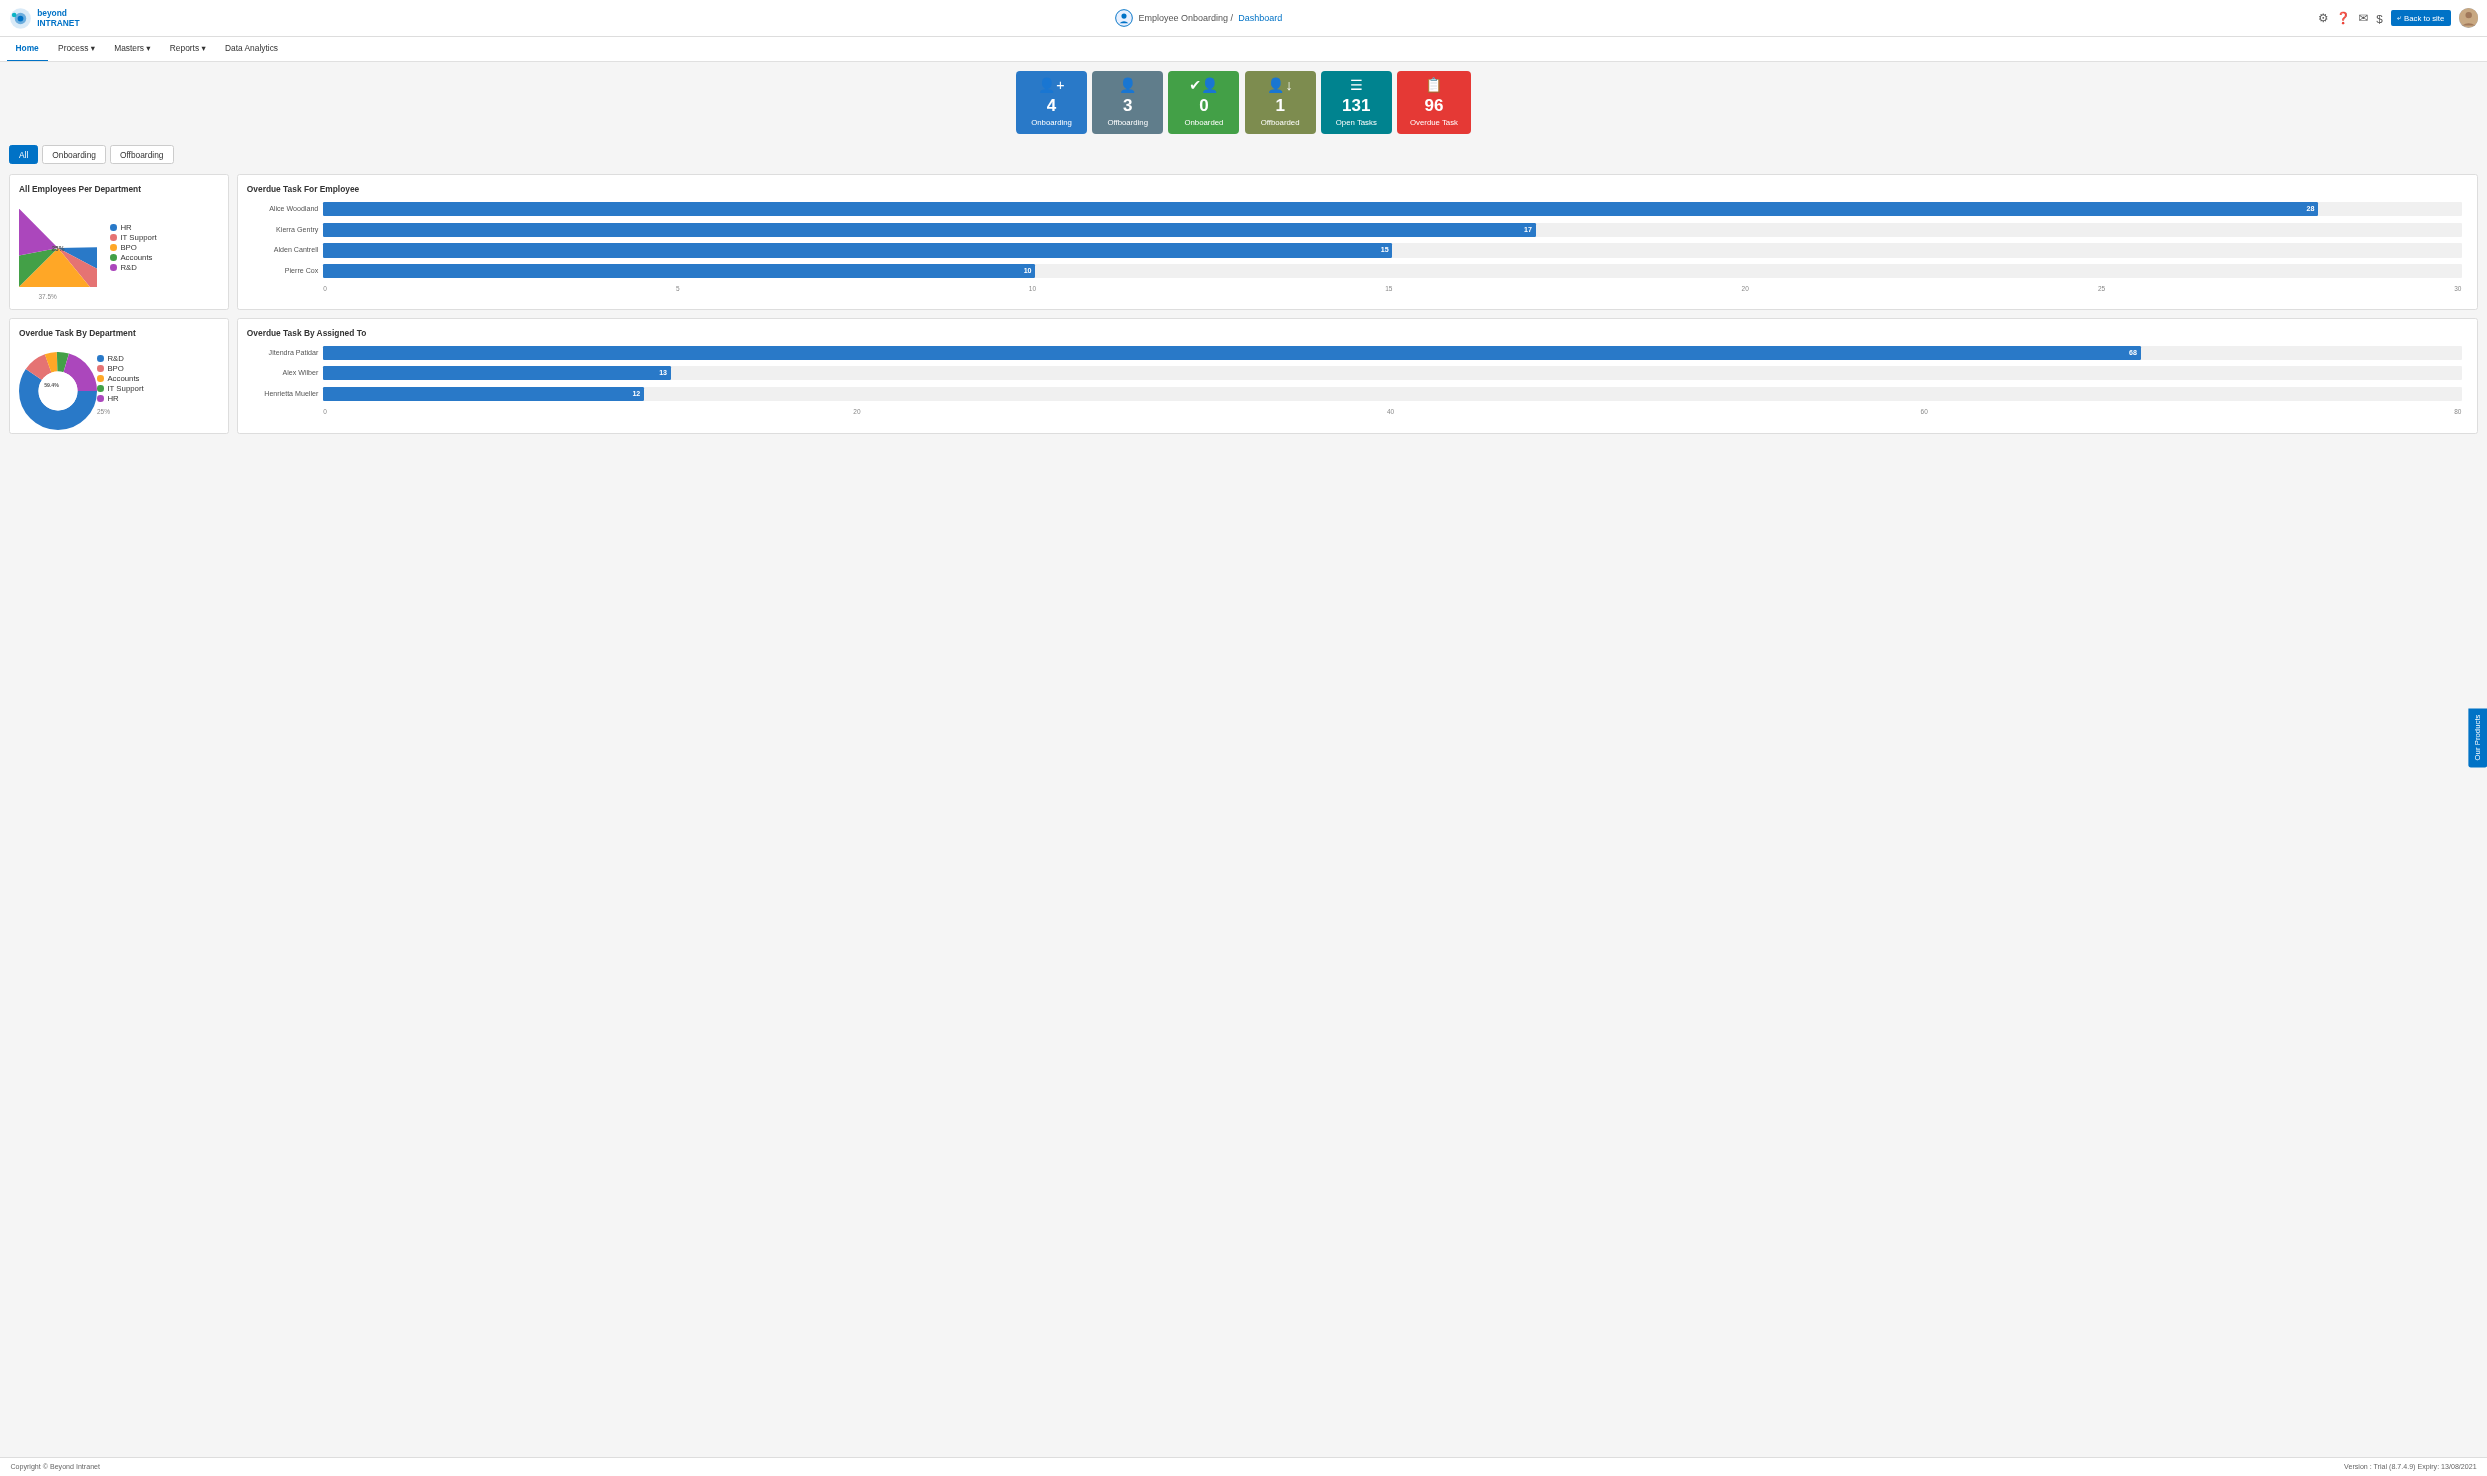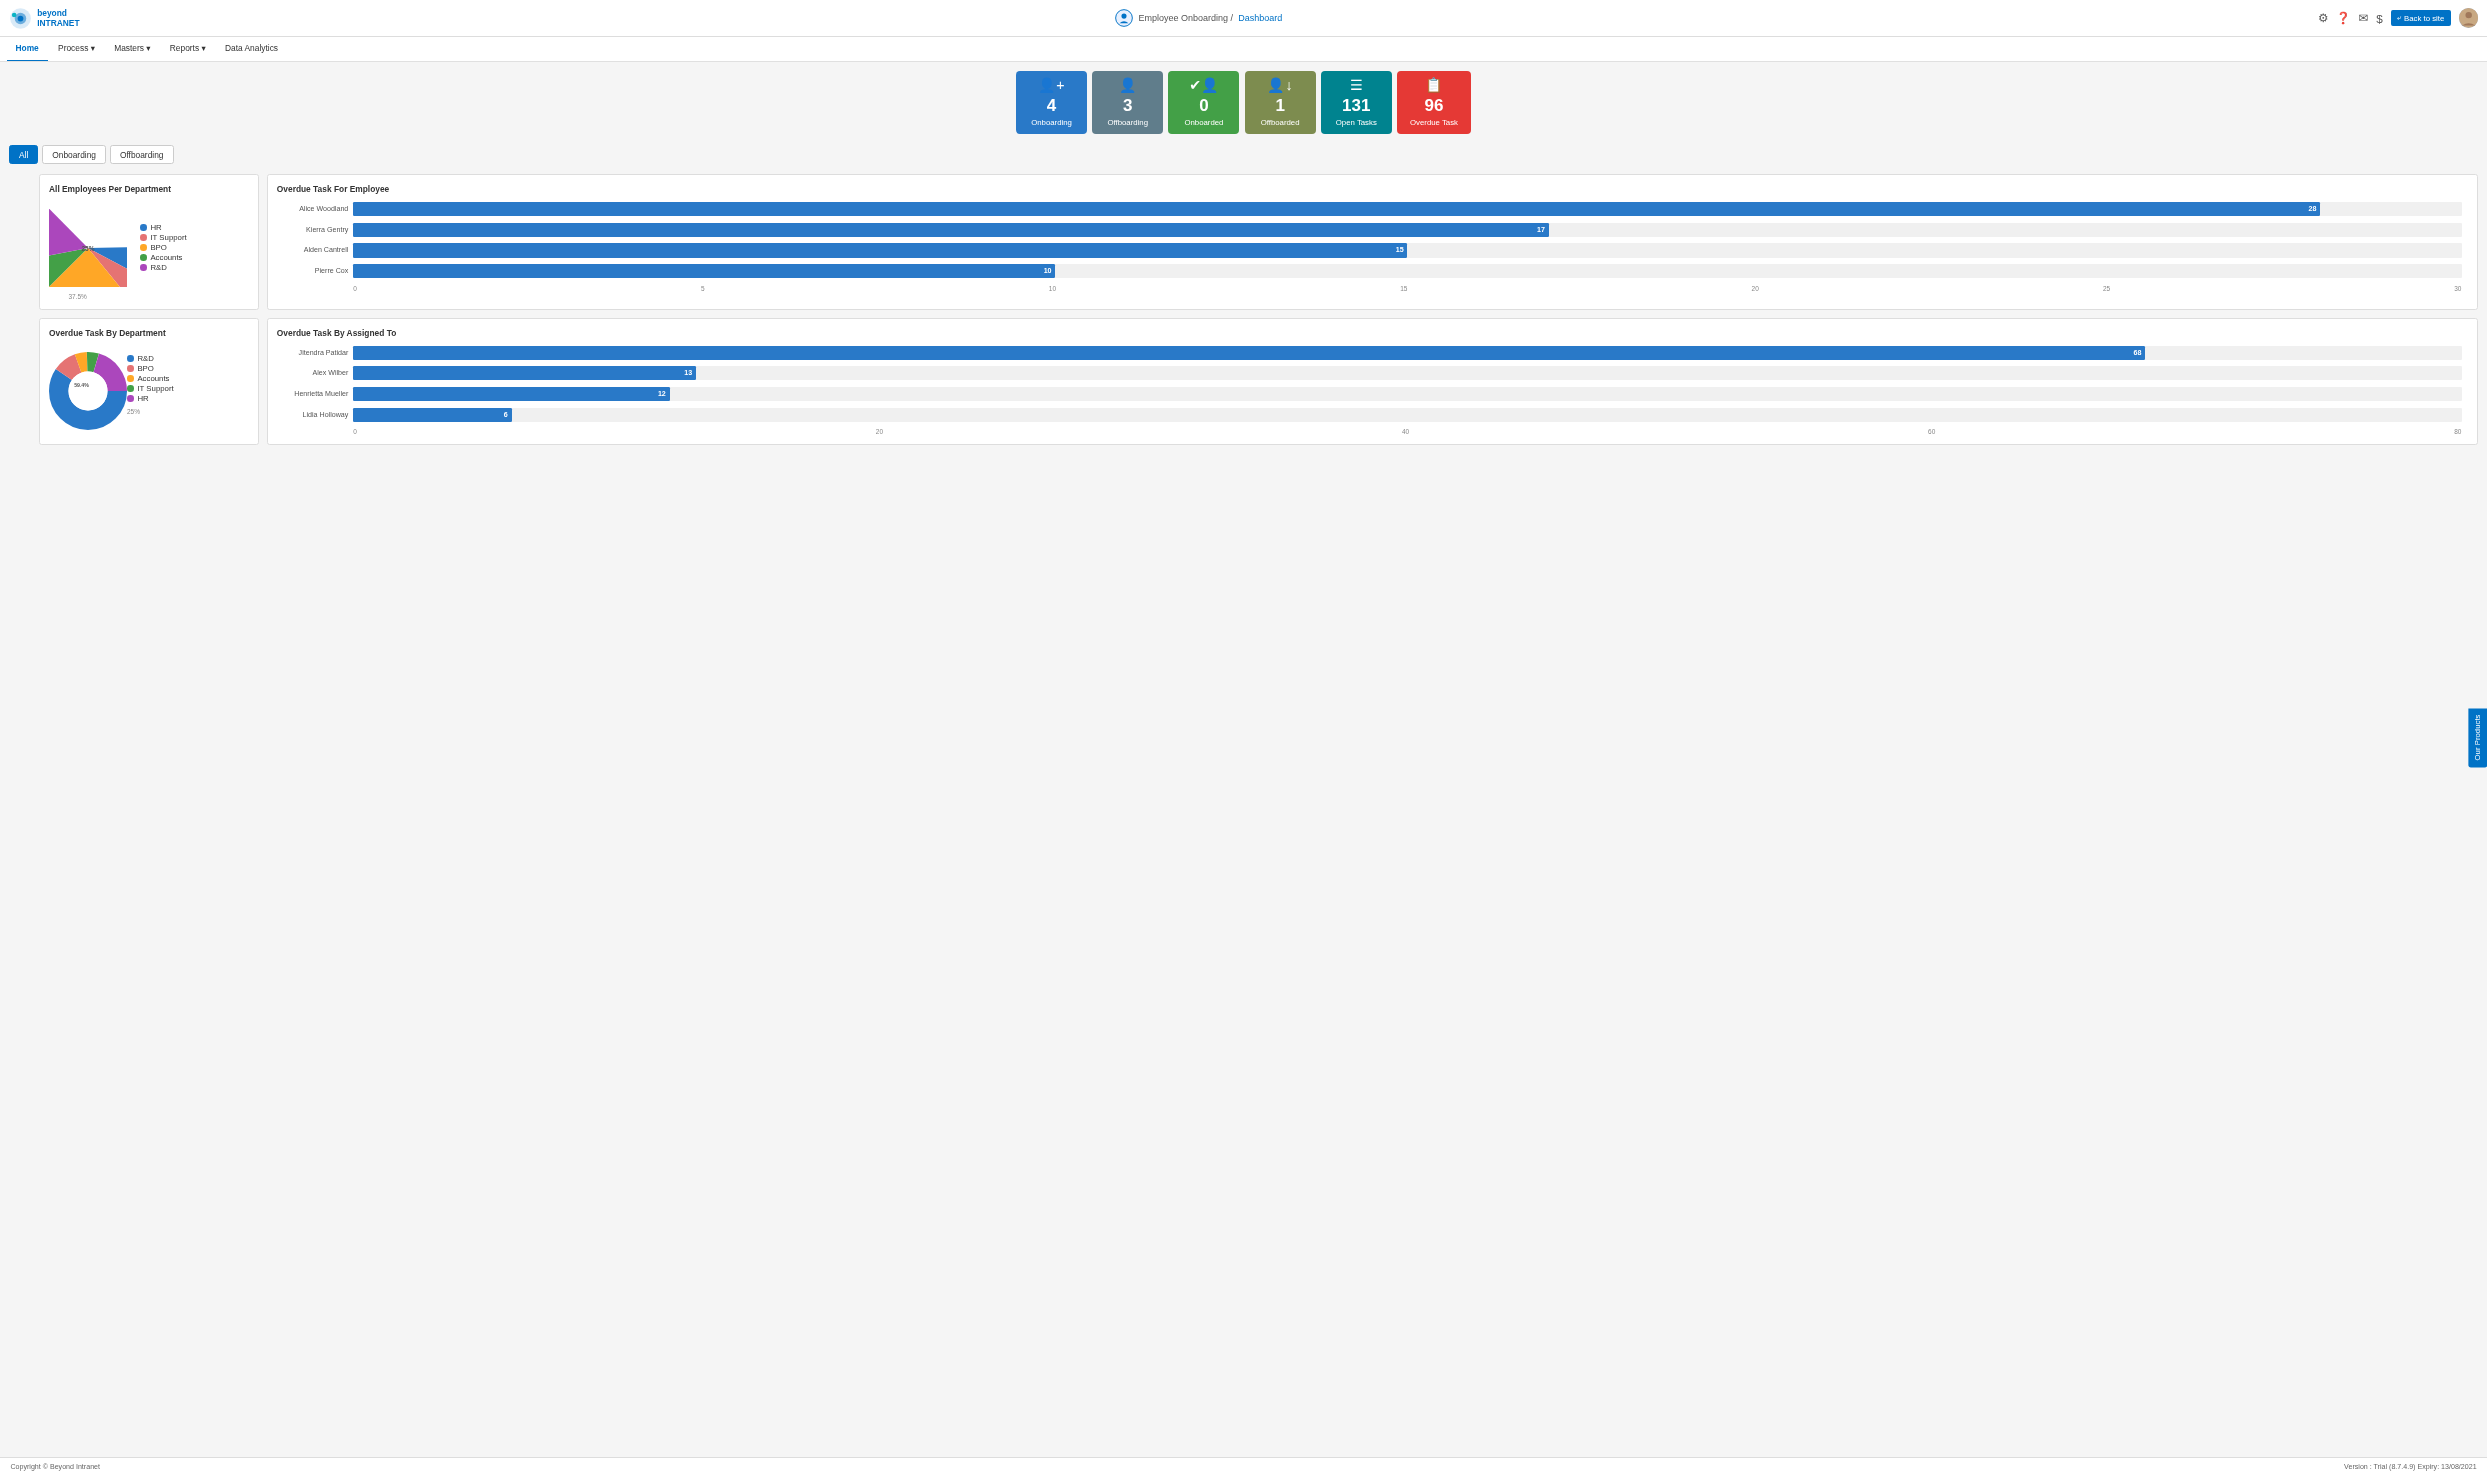--- a/index.html
+++ b/index.html
@@ -163,21 +163,21 @@
       border-radius: 2.6px;
       padding: 9px;
       flex: 1;
     }
     .chart-card h3 {
       font-size: 8.4px;
       color: #333;
       margin-bottom: 7.8px;
       font-weight: bold;
     }
-    .chart-card.left { max-width: 220px; min-width: 194px; margin-left: 30px; }
+    .chart-card.left { max-width: 220px; min-width: 194px; }
     .chart-card.right { flex: 1; }
 
     
     .pie-wrap {
       display: flex;
       align-items: center;
       gap: 13px;
       padding: 6.5px 0;
     }
     .pie-container {
@@ -536,28 +536,20 @@
           </div>
         </div>
         <div class="bar-row">
           <div class="bar-label">Henrietta Mueller</div>
           <div class="bar-track">
             <div class="bar-fill" style="width:15%">
                 <span class="bar-value">12</span>
               </div>
           </div>
         </div>
-        <div class="bar-row">
-          <div class="bar-label">Lidia Holloway</div>
-          <div class="bar-track">
-            <div class="bar-fill" style="width:7.5%">
-                <span class="bar-value">6</span>
-              </div>
-          </div>
-        </div>
         <div class="bar-axis">
           <span>0</span>
             <span>20</span>
             <span>40</span>
             <span>60</span>
             <span>80</span>
         </div>
       </div>
     </div>
   </div>

